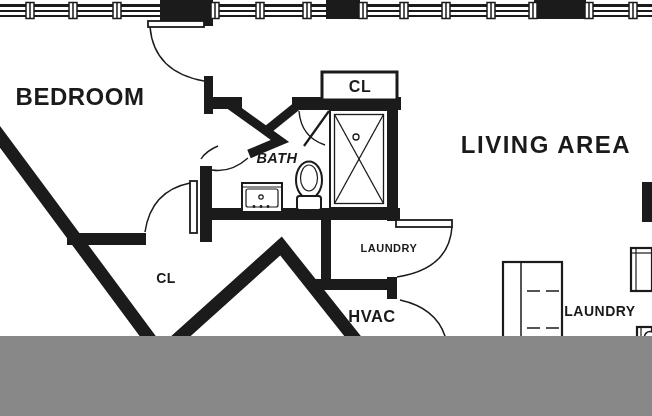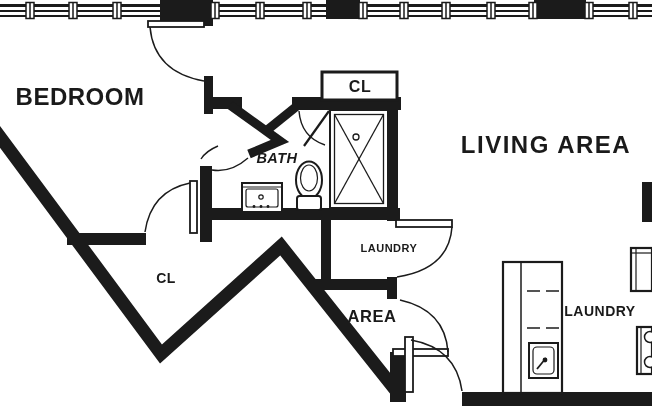--- a/index.html
+++ b/index.html
@@ -1,17 +1,17 @@
 <!DOCTYPE html>
 <html><head>
 <meta charset="utf-8">
 <style>
   html,body{margin:0;padding:0;background:#888;}
   .stage{
-    position:relative;width:652px;height:416px;background:#ffffff;
+    position:relative;width:652px;height:336px;background:#ffffff;
     overflow:hidden;font-family:"Liberation Sans",sans-serif;
   }
   .stage svg{position:absolute;left:0;top:0;}
   .room-label{
     position:absolute;transform:translate(-50%,-50%);
     font-weight:700;color:#1a1a1a;white-space:nowrap;line-height:1;
     letter-spacing:0.5px;
   }
   .lbl-bedroom{left:80px;top:97px;font-size:24px;}
   .lbl-living{left:546px;top:145px;font-size:24px;letter-spacing:1.5px;}
@@ -181,15 +181,15 @@
       </g>
     </g>
   </svg>
 
   <div class="room-label lbl-bedroom">BEDROOM</div>
   <div class="room-label lbl-living">LIVING AREA</div>
   <div class="room-label lbl-cl-top">CL</div>
   <div class="room-label lbl-bath">BATH</div>
   <div class="room-label lbl-laundry">LAUNDRY</div>
   <div class="room-label lbl-cl-bottom">CL</div>
-  <div class="room-label lbl-hvac">AREA</div>
+  <div class="room-label lbl-hvac">HVAC</div>
   <div class="room-label lbl-kitchen">LAUNDRY</div>
 </div>
 
 </body></html>

